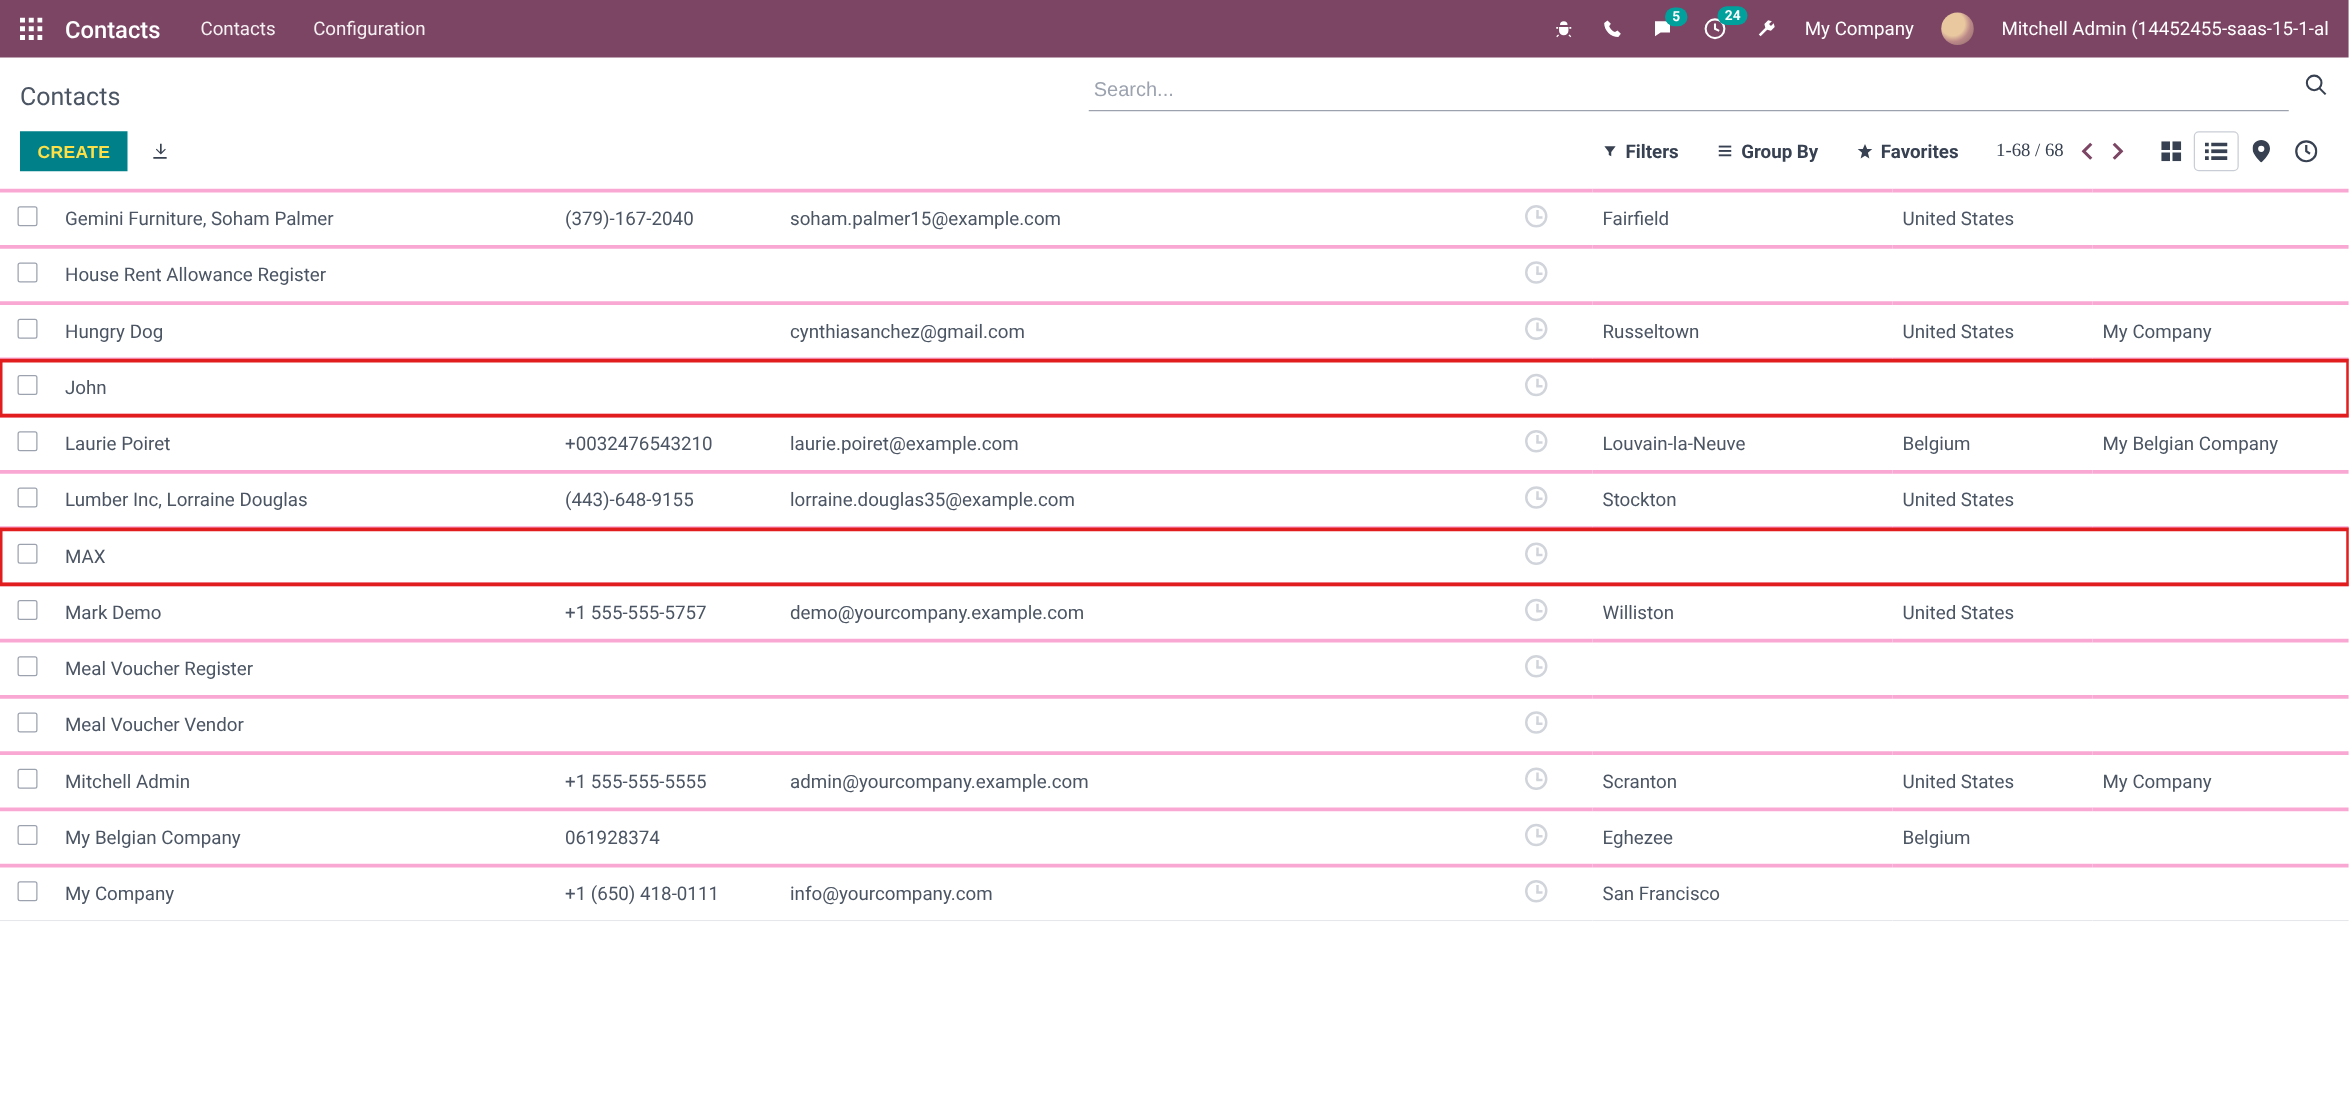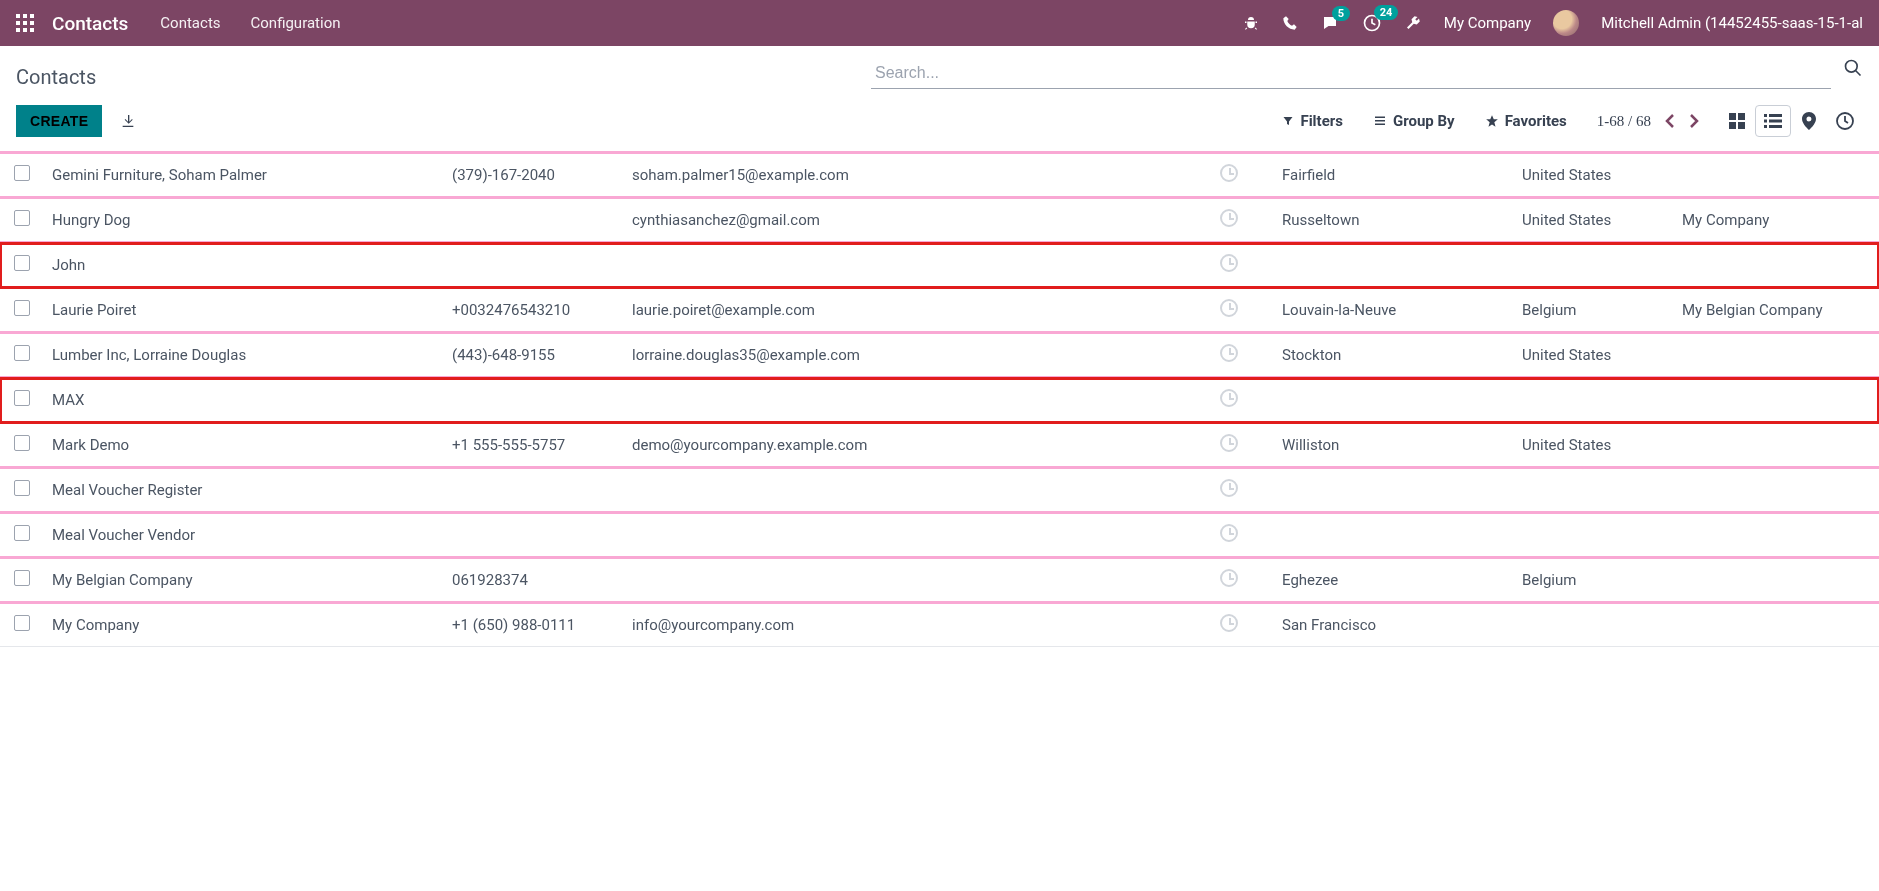--- a/index.html
+++ b/index.html
@@ -13,21 +13,21 @@
 .topbar .icon { position: relative; display:inline-flex; align-items:center; }
 .badge { position:absolute; top:-8px; left:12px; background:#00A09D; color:#fff; border-radius:10px; font-size:11px; font-weight:700; padding:1px 6px; }
 .avatar { width:26px; height:26px; border-radius:50%; background: radial-gradient(circle at 35% 35%, #e9c8a0 40%, #b88 60%, #866 100%); display:inline-block; }
 .controlbar { display:flex; align-items:flex-end; padding: 12px 16px 0; }
 .pagetitle { font-size: 20px; color:#4b5563; }
 .searchwrap { flex:1; display:flex; justify-content:flex-end; }
 .searchbox { width: 960px; border:none; border-bottom:1px solid #9CA3AF; font-size:16px; padding:6px 4px; color:#374151; }
 .searchbox::placeholder { color:#9CA3AF; }
 .searchicon { margin-left:12px; color:#374151; }
 .toolbar { display:flex; align-items:center; padding: 16px 16px 14px; }
-.btn-create { background:#00818A; color:#000000; border:none; padding:8px 14px; font-size:14px; font-weight:700; letter-spacing:0.3px; cursor:pointer; }
+.btn-create { background:#00818A; color:#fde047; border:none; padding:8px 14px; font-size:14px; font-weight:700; letter-spacing:0.3px; cursor:pointer; }
 .btn-import { margin-left:18px; color:#374151; cursor:pointer; }
 .toolbar .spacer { flex:1; }
 .ftbtn { display:inline-flex; align-items:center; gap:6px; margin-right:30px; color:#374151; cursor:pointer; font-size:15px;font-weight:bold; }
 .pager { margin-left:auto; margin-right:20px; color:#374151; font-size:15px; display:flex; align-items:center; gap:14px;font-family:Liberation Serif, serif; }
 .pager .arrow { color:#7C4564; cursor:pointer; font-size:18px; }
 .viewbtns { display:flex; align-items:center; gap:0; }
 .viewbtn { width:36px; height:32px; display:inline-flex; align-items:center; justify-content:center; color:#374151; cursor:pointer; }
 .viewbtn.active { border:1px solid #C9CED6; border-radius:4px; }
 table { width:100%; border-collapse: collapse; font-size:15px; color:#4b5563; }
 tbody tr { border-top:3px solid #f9a8d4; }
@@ -203,20 +203,31 @@
         <td class="phone">(379)-167-2040</td>
         <td class="email">soham.palmer15@example.com</td>
         <td class="gap1"></td>
         <td class="act"><span class="clock"></span></td>
         <td class="city">Fairfield</td>
         <td class="country">United States</td>
         <td class="company"></td>
       </tr>
       <tr>
         <td class="chk"><span class="checkbox"></span></td>
+        <td class="name">House Rent Allowance Register</td>
+        <td class="phone"></td>
+        <td class="email"></td>
+        <td class="gap1"></td>
+        <td class="act"><span class="clock"></span></td>
+        <td class="city"></td>
+        <td class="country"></td>
+        <td class="company"></td>
+      </tr>
+      <tr>
+        <td class="chk"><span class="checkbox"></span></td>
         <td class="name">Hungry Dog</td>
         <td class="phone"></td>
         <td class="email">cynthiasanchez@gmail.com</td>
         <td class="gap1"></td>
         <td class="act"><span class="clock"></span></td>
         <td class="city">Russeltown</td>
         <td class="country">United States</td>
         <td class="company">My Company</td>
       </tr>
       <tr class="hl">
@@ -291,33 +302,44 @@
         <td class="phone"></td>
         <td class="email"></td>
         <td class="gap1"></td>
         <td class="act"><span class="clock"></span></td>
         <td class="city"></td>
         <td class="country"></td>
         <td class="company"></td>
       </tr>
       <tr>
         <td class="chk"><span class="checkbox"></span></td>
+        <td class="name">Mitchell Admin</td>
+        <td class="phone">+1 555-555-5555</td>
+        <td class="email">admin@yourcompany.example.com</td>
+        <td class="gap1"></td>
+        <td class="act"><span class="clock"></span></td>
+        <td class="city">Scranton</td>
+        <td class="country">United States</td>
+        <td class="company">My Company</td>
+      </tr>
+      <tr>
+        <td class="chk"><span class="checkbox"></span></td>
         <td class="name">My Belgian Company</td>
         <td class="phone">061928374</td>
         <td class="email"></td>
         <td class="gap1"></td>
         <td class="act"><span class="clock"></span></td>
         <td class="city">Eghezee</td>
         <td class="country">Belgium</td>
         <td class="company"></td>
       </tr>
       <tr>
         <td class="chk"><span class="checkbox"></span></td>
         <td class="name">My Company</td>
-        <td class="phone">+1 (650) 988-0111</td>
+        <td class="phone">+1 (650) 418-0111</td>
         <td class="email">info@yourcompany.com</td>
         <td class="gap1"></td>
         <td class="act"><span class="clock"></span></td>
         <td class="city">San Francisco</td>
         <td class="country"></td>
         <td class="company"></td>
       </tr>
     </tbody>
 </table>
 

